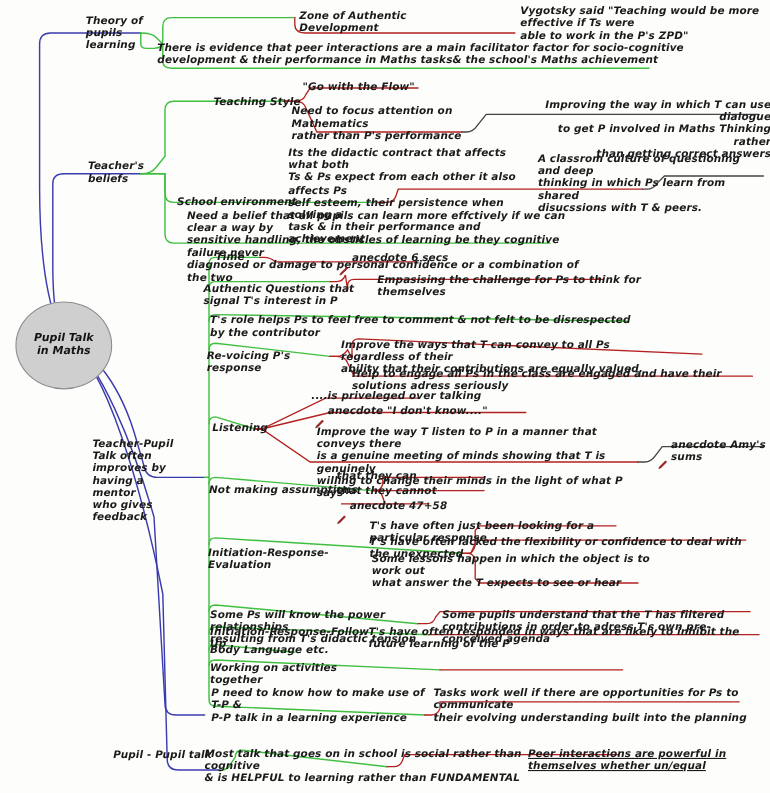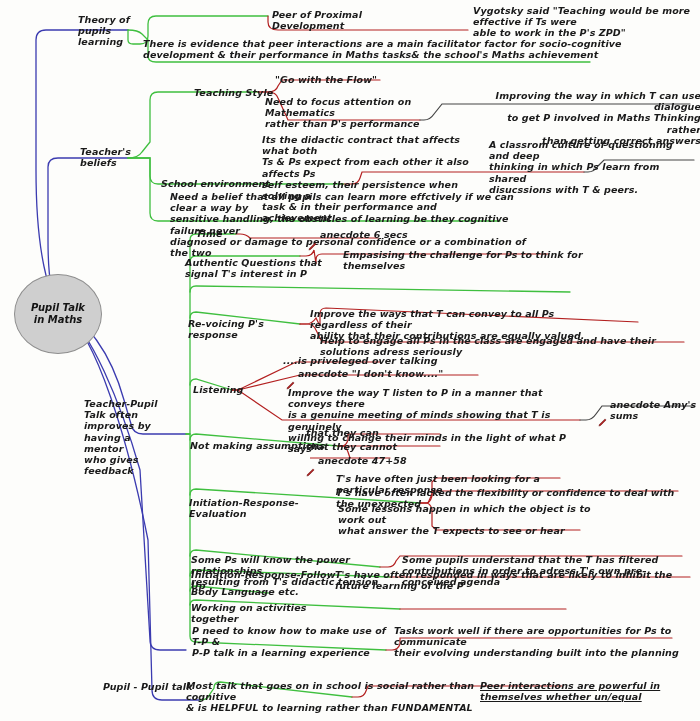--- a/index.html
+++ b/index.html
@@ -122,21 +122,21 @@
     </g>
   </svg>
 
   <div class="central" style="left:14px;top:274px;">Pupil Talk
 in Maths</div>
 
   <div class="node lvl1" style="left:78px;top:14px;width:62px;">Theory of
 pupils
 learning</div>
 
-  <div class="node lvl2" style="left:272px;top:9px;width:120px;">Peer of Proximal
+  <div class="node lvl2" style="left:272px;top:9px;width:120px;">Zone of Authentic
 Development</div>
 
   <div class="node lvl3" style="left:473px;top:5px;width:226px;">Vygotsky said "Teaching would be more effective if Ts were
 able to work in the P's ZPD"</div>
 
   <div class="node lvl2" style="left:143px;top:38px;width:540px;">There is evidence that peer interactions are a main facilitator factor for socio-cognitive
 development &amp; their performance in Maths tasks&amp; the school's Maths achievement</div>
 
   <div class="node lvl1" style="left:80px;top:146px;width:62px;">Teacher's
 beliefs</div>
@@ -181,20 +181,21 @@
           <path d="M1,9 L3,8.2 L9,2.2 L7.8,1 L1.8,7 Z" fill="#b32020" stroke="#5a1010" stroke-width=".5"></path>
         </svg>
     </span>
     <span>anecdote 6 secs</span>
   </div>
 
   <div class="node lvl2" style="left:185px;top:257px;width:140px;">Authentic Questions that
 signal T's interest in P</div>
   <div class="node lvl3" style="left:311px;top:249px;width:244px;margin-left:32px;">Empasising the challenge for Ps to think for themselves</div>
 
+  <div class="node lvl2" style="left:191px;top:286px;width:390px;">T's role helps Ps to feel free to comment  &amp; not felt to be disrespected by the contributor</div>
 
   <div class="node lvl2" style="left:188px;top:318px;width:120px;">Re-voicing P's response</div>
   <div class="node lvl3" style="left:310px;top:308px;width:290px;">Improve the ways that T can convey to all Ps regardless of their
 ability that their contributions are equally valued.</div>
   <div class="node lvl3" style="left:320px;top:335px;width:370px;">Help to engage all Ps in the class are engaged and have their solutions adress seriously</div>
 
   <div class="node lvl2" style="left:193px;top:384px;width:60px;">Listening</div>
   <div class="node lvl3" style="left:283px;top:355px;width:180px;">....is priveleged over talking</div>
   <div class="node lvl3 anec" style="left:286px;top:368px;width:180px;">
     <span class="pencil-icon">

